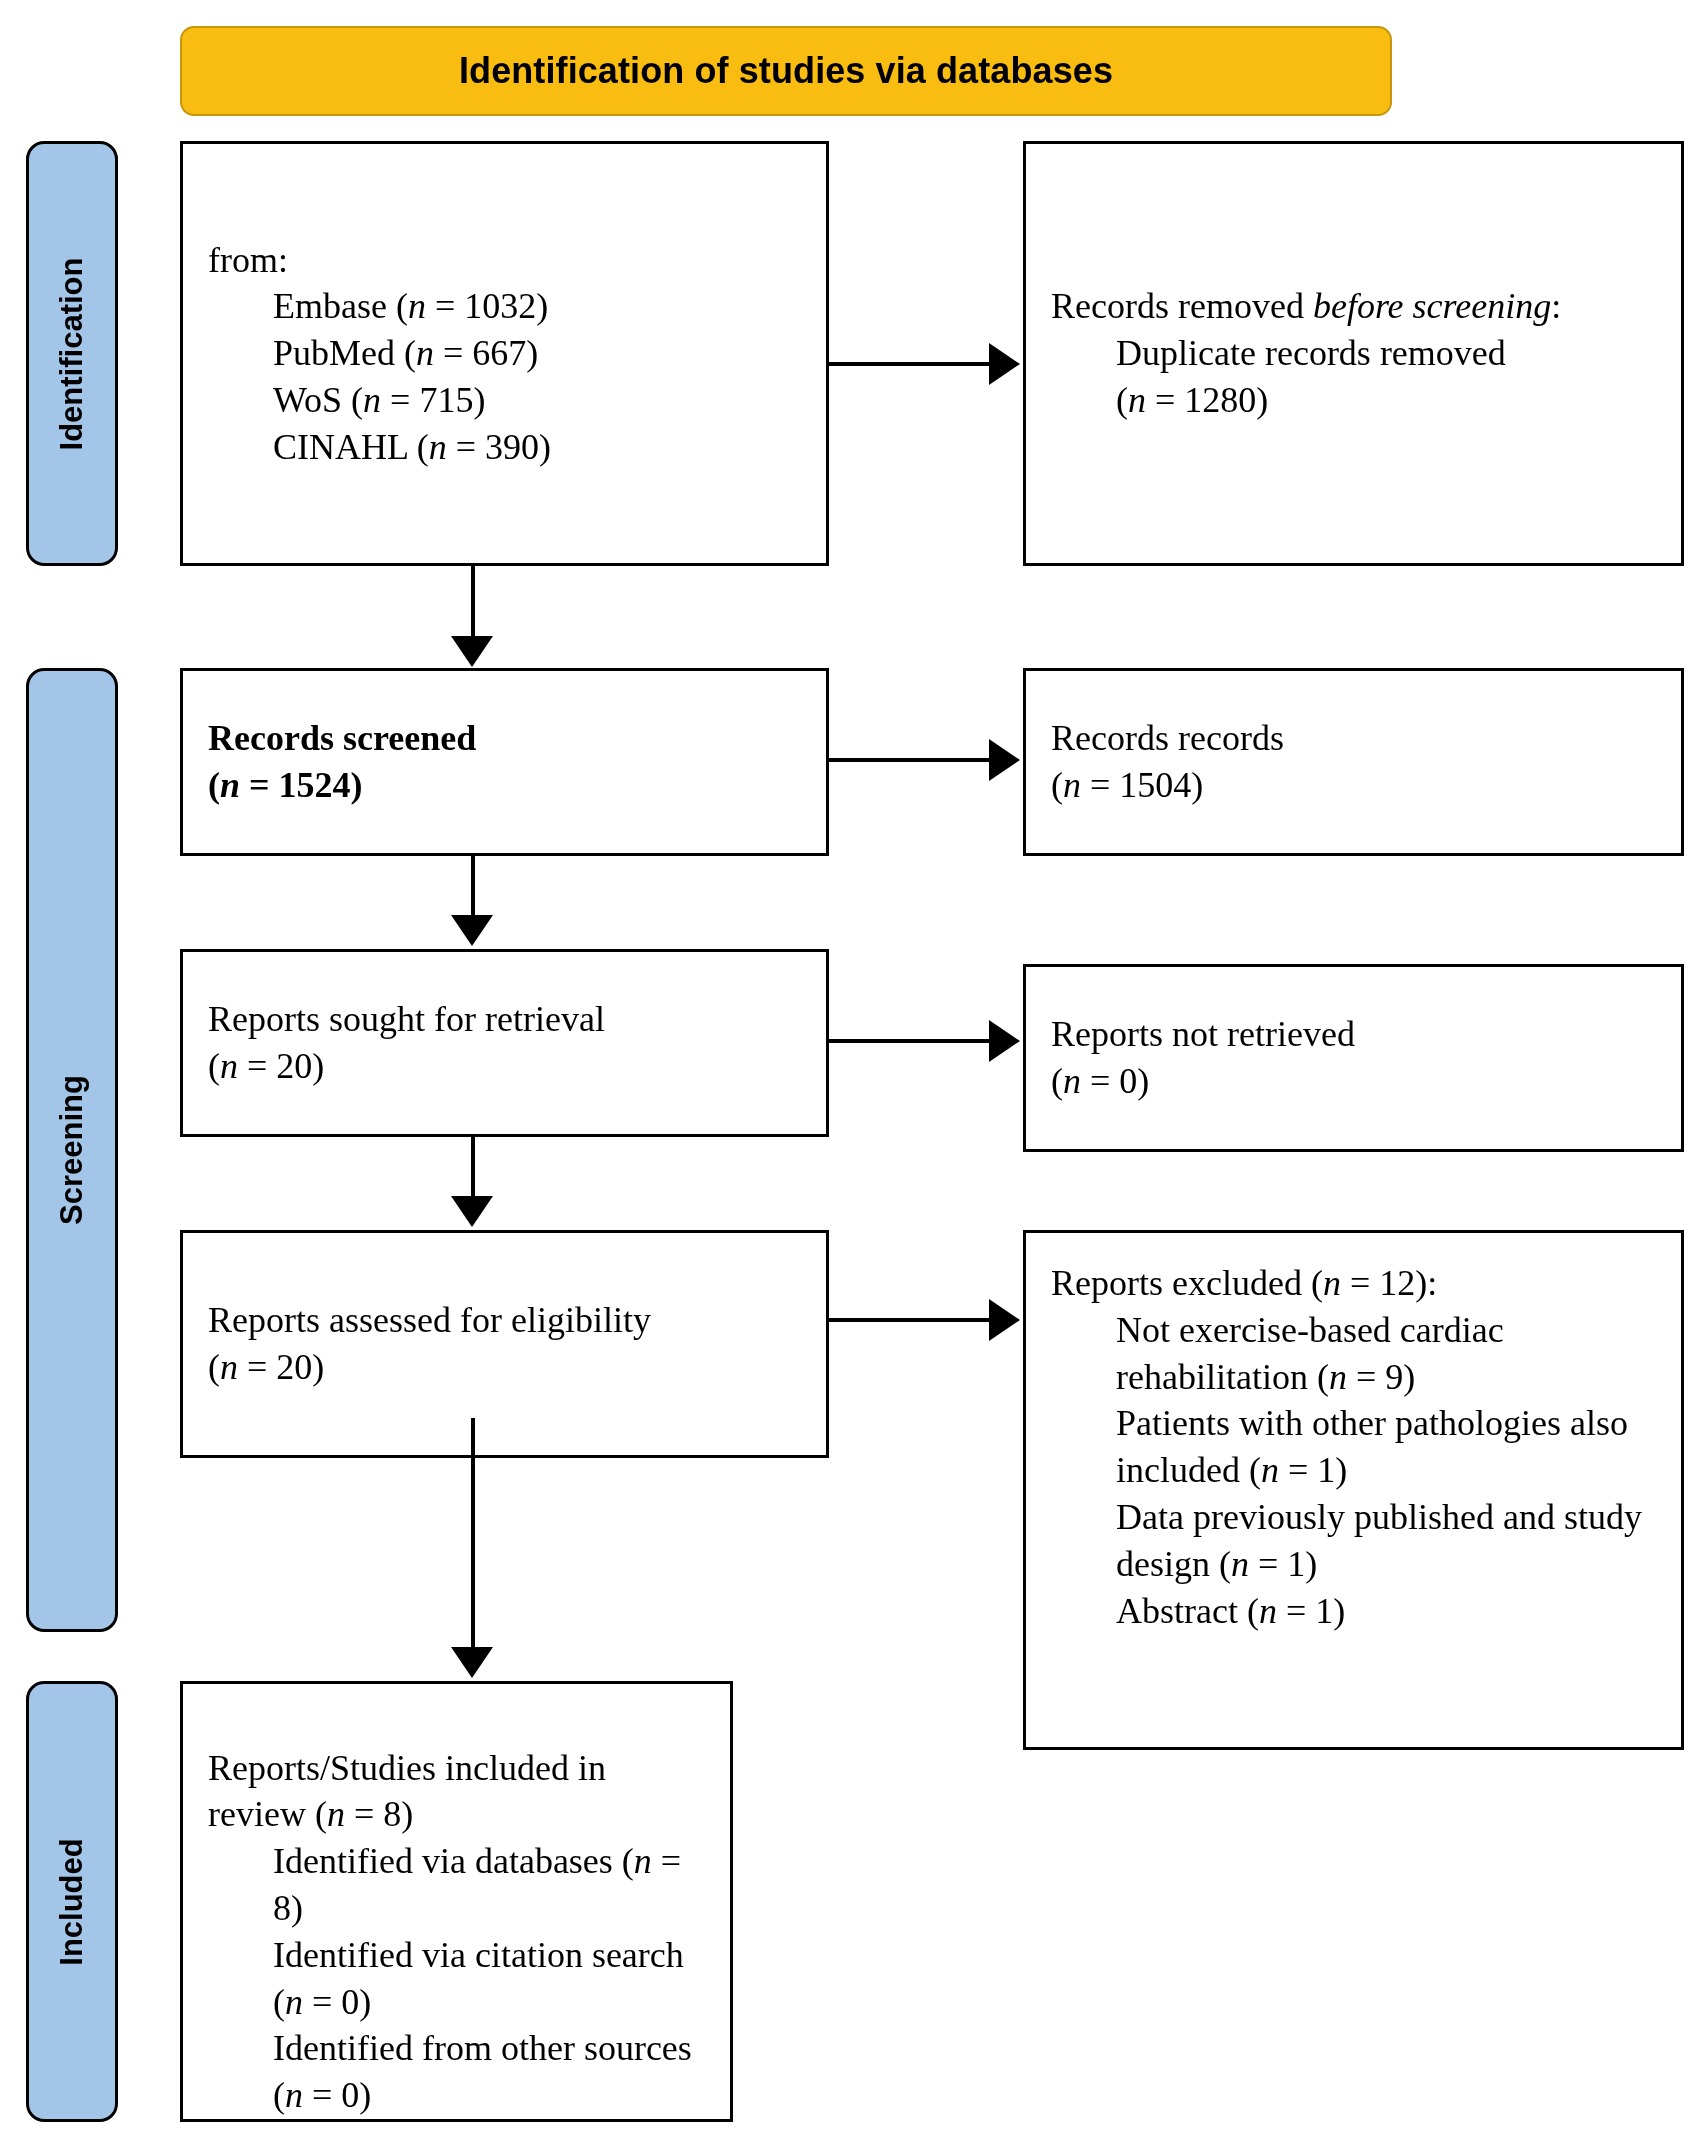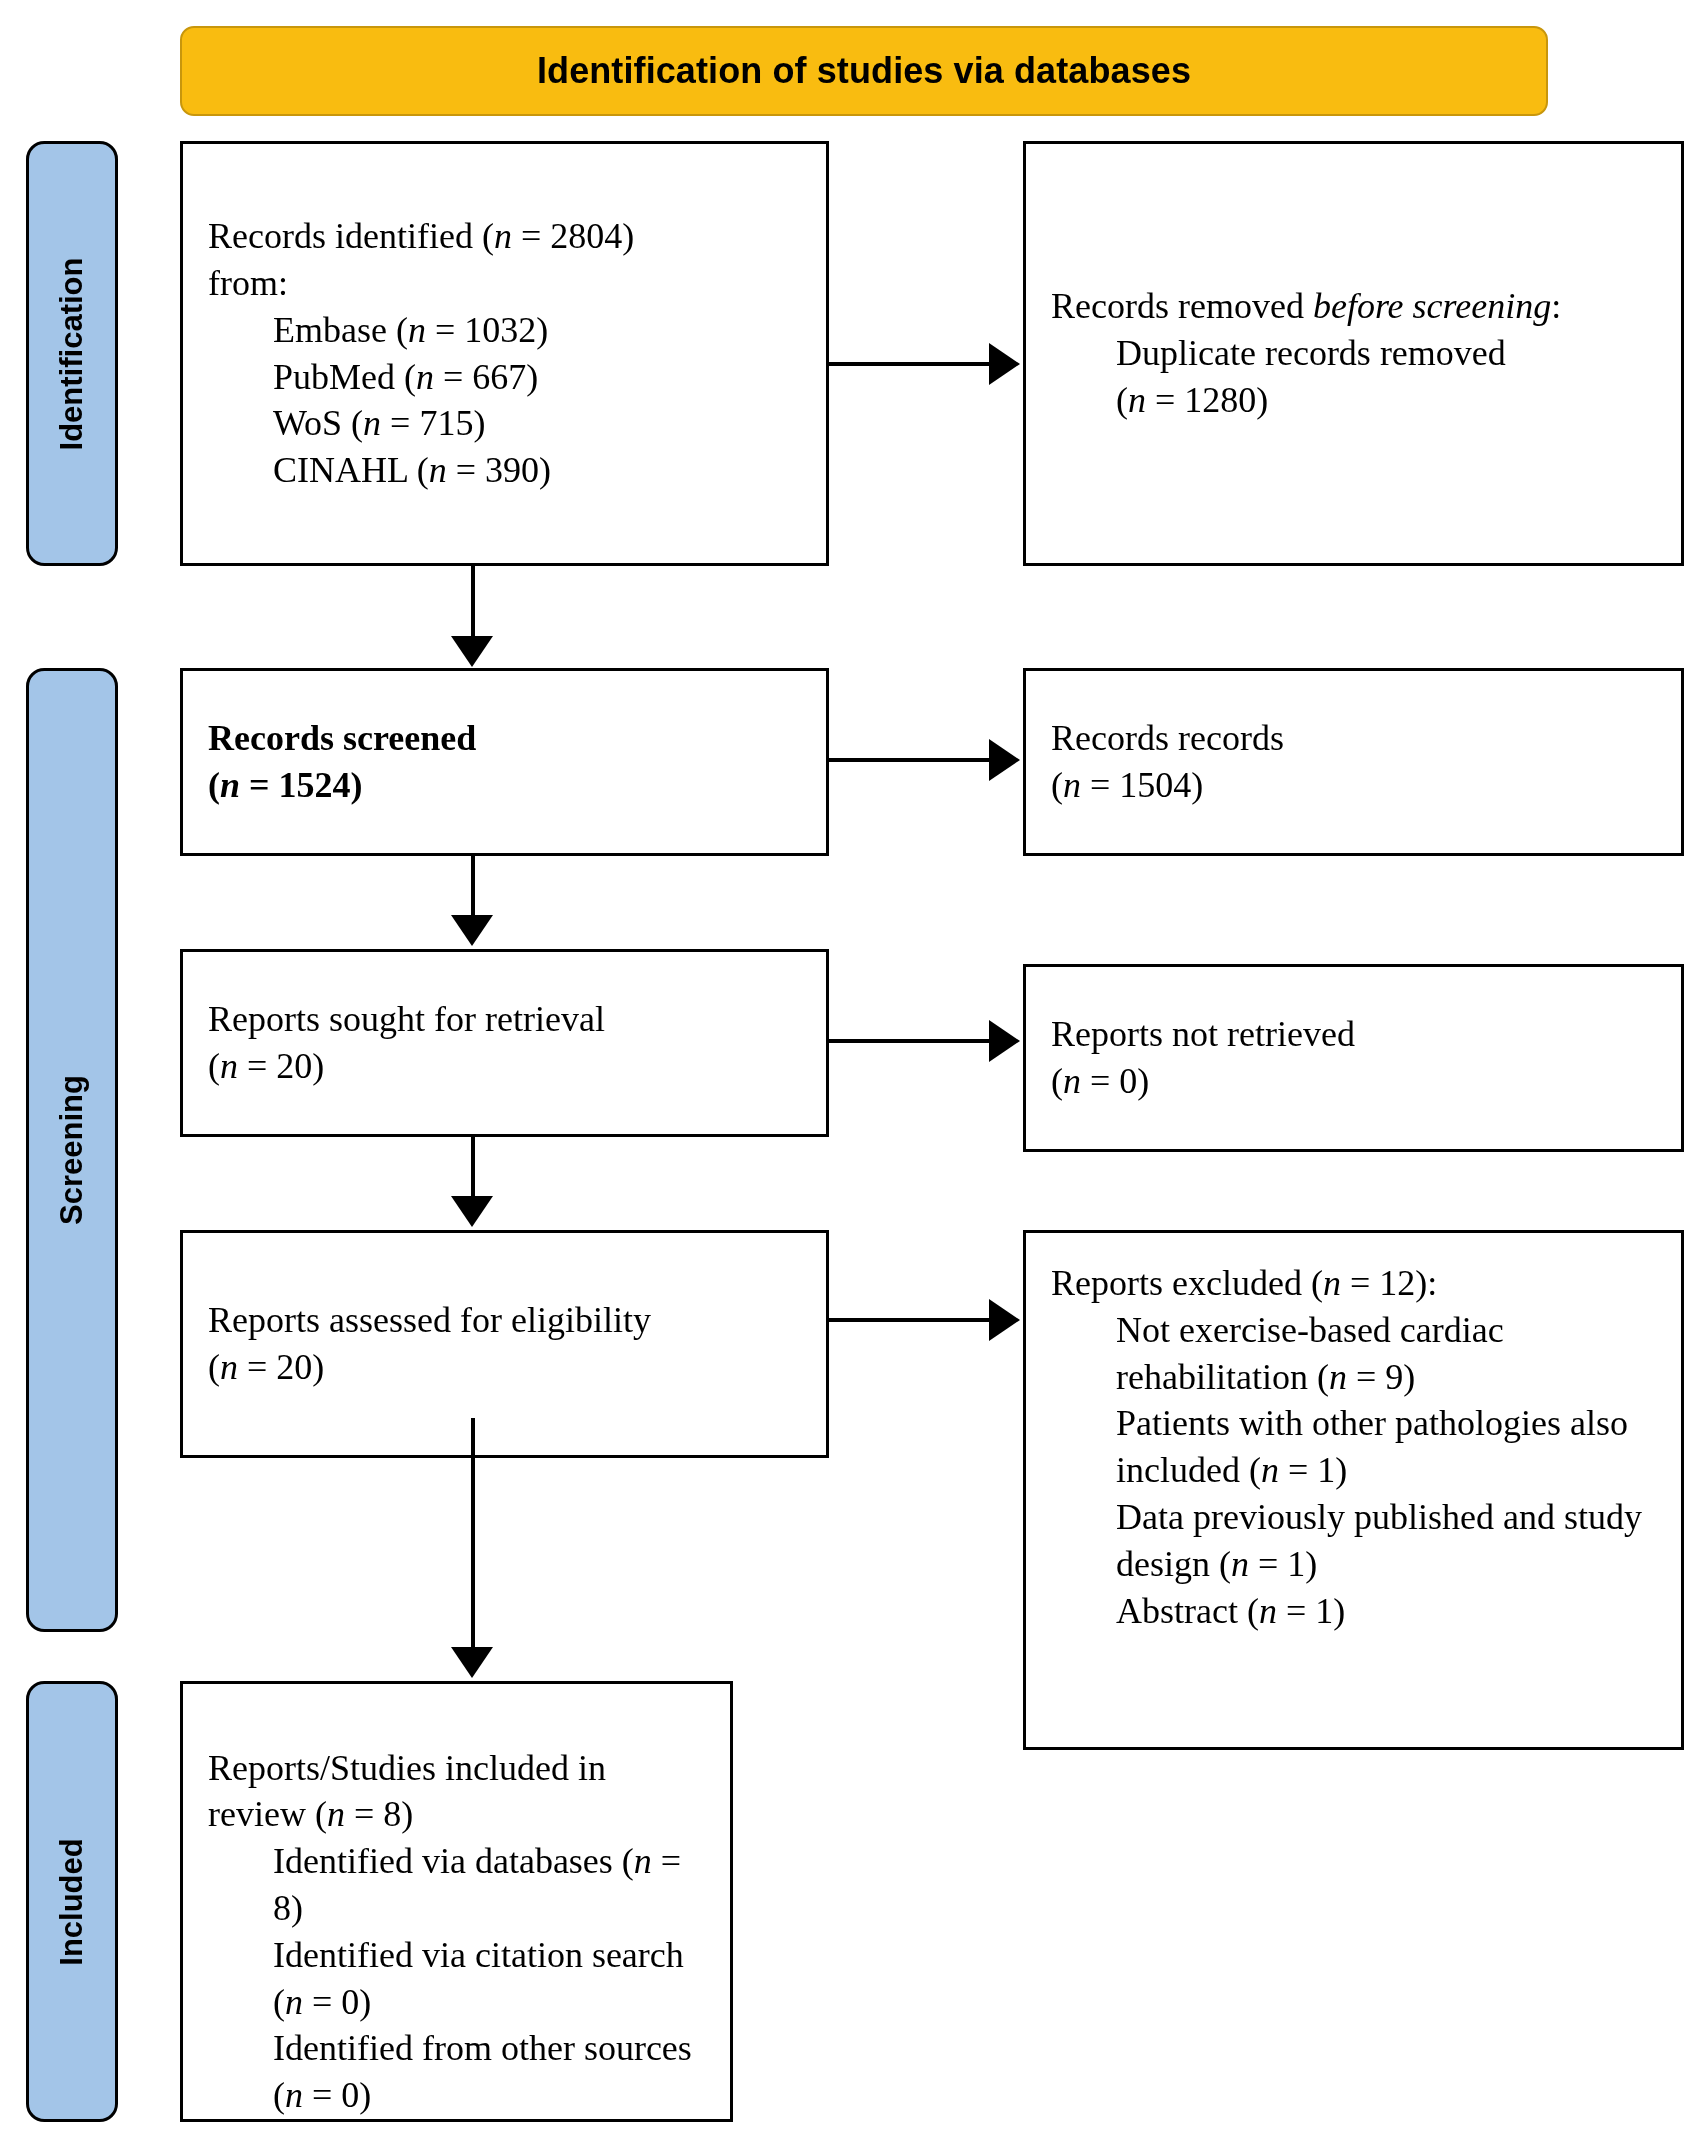--- a/index.html
+++ b/index.html
@@ -1,21 +1,21 @@
 <!DOCTYPE html>
 <html style="font-size:8.6px"><head>
 <meta charset="utf-8">
 <style>
   html,body{margin:0;padding:0;background:#fff;}
   body{width:1704px;height:2151px;position:relative;overflow:hidden;
        font-family:"Liberation Serif","DejaVu Serif",serif;}
   .canvas{position:absolute;inset:0;}
 
   
-  .banner{position:absolute;left:180px;top:26px;width:1368px;height:90px;
+  .banner{position:absolute;left:180px;top:26px;width:1212px;height:90px;
           background:#F9BC10;border:2.7px solid #C8960C;border-radius:14px;
           display:flex;align-items:center;justify-content:center;box-sizing:border-box;}
   .banner-label{font-family:"Liberation Sans","DejaVu Sans",sans-serif;
           font-weight:bold;font-size:36px;color:#000;letter-spacing:0.1px;}
 
   
   .phase{position:absolute;left:26px;width:92px;background:#A3C5E8;
          border:3.8px solid #000;border-radius:18.3px;box-sizing:border-box;
          display:flex;align-items:center;justify-content:center;}
   .phase-label{font-family:"Liberation Sans","DejaVu Sans",sans-serif;
@@ -82,21 +82,20 @@
     <span class="phase-label">Identification</span>
   </div>
   <div class="phase" id="phase-screening">
     <span class="phase-label">Screening</span>
   </div>
   <div class="phase" id="phase-included">
     <span class="phase-label">Included</span>
   </div>
 
   <div class="box" id="box-identified">
-    <p>Records identified (<i>n</i> = 2804)</p>
     <p>from:</p>
     <p class="ind">Embase (<i>n</i> = 1032)</p>
     <p class="ind">PubMed (<i>n</i> = 667)</p>
     <p class="ind">WoS (<i>n</i> = 715)</p>
     <p class="ind">CINAHL (<i>n</i> = 390)</p>
   </div>
 
   <div class="box" id="box-removed">
     <p><span>Records removed </span><i>before screening</i><span>:</span></p>
     <p class="ind">Duplicate records removed</p>

